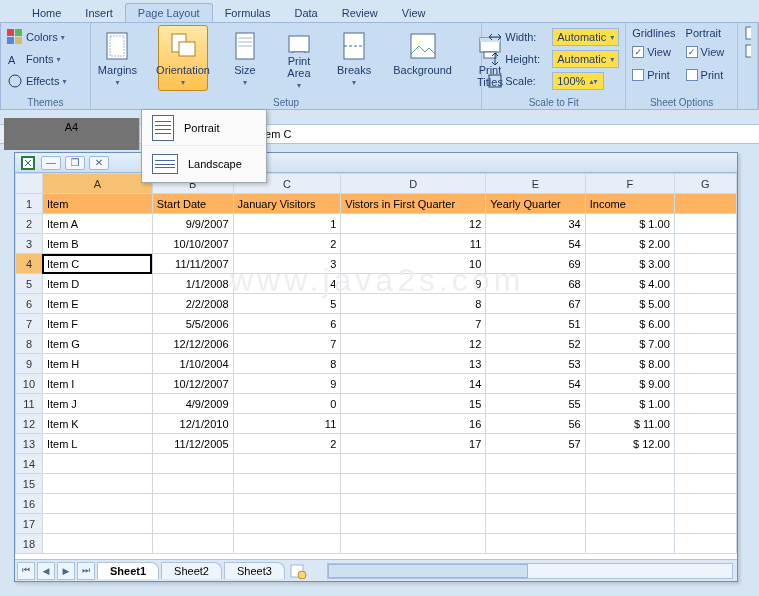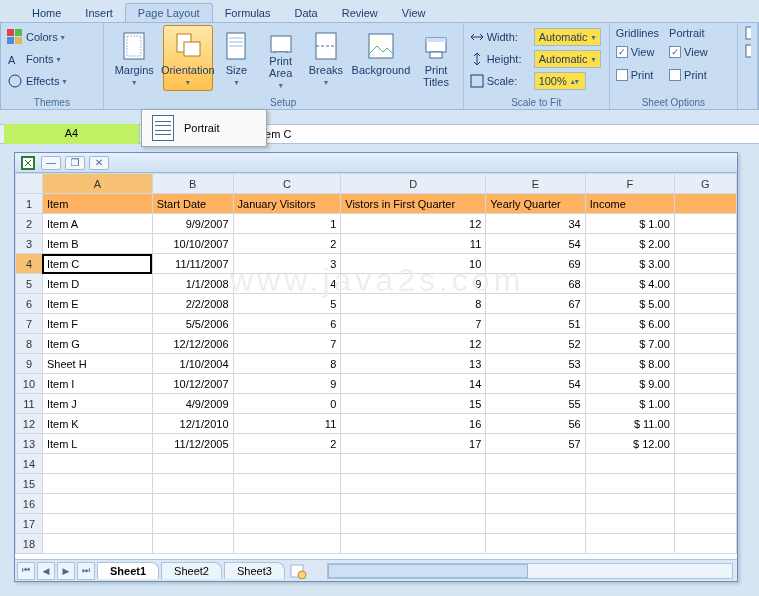--- a/index.html
+++ b/index.html
@@ -7,21 +7,21 @@
 
   
   .tabstrip { height: 22px; display: flex; align-items: flex-end; background: #d6e5f3; padding-left: 20px; }
   .tabstrip .tab { padding: 3px 12px 3px 12px; color: #1f3b6e; cursor: default; }
   .tabstrip .tab.active { background: #c8ddf2; border: 1px solid #9db8d9; border-bottom: none; border-radius: 3px 3px 0 0; color:#3b5a8a; }
 
   
   .ribbon { height: 88px; background: #c8ddf2; border: 1px solid #9db8d9; display: flex; overflow:hidden; }
   .rgroup { border-right: 1px solid #aac3e0; padding: 2px 6px 0 6px; display: flex; flex-direction: column; justify-content: space-between; }
   .rgroup .label { text-align: center; font-size: 10px; color: #4a6a95; padding-bottom: 1px; }
-  .rgroup .body { flex: 1; display: flex; align-items: flex-start; gap: 4px; }
+  .rgroup .body { flex: 1; display: flex; align-items: flex-start; gap: 20px; }
   .bigbtn { width: 50px; height: 66px; display: flex; flex-direction: column; align-items: center; justify-content: flex-start; padding-top: 4px; gap: 2px; border: 1px solid transparent; border-radius: 3px; }
   .bigbtn .cap { text-align:center; font-size:11px; color:#1f3b6e; line-height:1.1; }
   .bigbtn.active { background: linear-gradient(#ffe8a6,#ffc14f); border:1px solid #c28a22; }
   .smallrow { display:flex; align-items:center; gap:3px; color:#1f3b6e; height:20px; }
   .smallrow .lab { width:44px; }
   .combo { background:#fde047; border:1px solid #9db8d9; height:18px; display:flex; align-items:center; padding:0 4px; gap:4px; }
   .combo .arrow { font-size:8px; color:#4a6a95; }
   .chk { width:12px; height:12px; border:1px solid #6b8bb5; background:#fff; display:inline-flex; align-items:center; justify-content:center; font-size:9px; color:#2a5a9a; }
   .icon32 { width:32px; height:32px; }
   .dd { font-size:8px; color:#4a6a95; text-align:center; }
@@ -32,21 +32,21 @@
   
   .orient-menu { position:absolute; left:141px; top:109px; width:126px; background:#fafafa; border:1px solid #9aa; box-shadow:2px 2px 4px rgba(0,0,0,.2); z-index:50; }
   .orient-menu .mitem { height:36px; display:flex; align-items:center; gap:10px; padding:0 10px; border-bottom:1px solid #eee; }
   .orient-menu .mitem:last-child { border-bottom:none; }
   .orient-menu .ico { width:22px; height:26px; background:#fff; border:1px solid #4a6a95; display:flex; flex-direction:column; justify-content:space-evenly; padding:2px; }
   .orient-menu .ico.landscape { width:26px; height:20px; }
   .orient-menu .ico .line { height:1px; background:#4a6a95; }
 
   
   .fbar { position:absolute; left:0; top:124px; height:20px; width:759px; display:flex; align-items:center; background:#e8eff8; border-top:1px solid #aac3e0; border-bottom:1px solid #aac3e0; }
-  .namebox { width:136px; border-right:1px solid #aac3e0; text-align:center; background:#bef264; height:20px; line-height:18px; margin-left:4px; }
+  .namebox { width:136px; border-right:1px solid #aac3e0; text-align:center; background:#737373; height:32px; line-height:18px; margin-left:4px; }
   .fx { width:20px; text-align:center; font-style:italic; color:#666; margin-left:92px; }
   .fval { flex:1; background:#fff; height:18px; line-height:18px; padding-left:6px; border-left:1px solid #aac3e0; }
 
   
   .wb { position:absolute; left:14px; top:152px; width:724px; height:430px; background:#fff; border:1px solid #6a8fbf; box-shadow:2px 2px 3px rgba(0,0,0,.15); display:flex; flex-direction:column; }
   .wb-title { height:20px; background:linear-gradient(#e8f0fb,#cfe0f4); display:flex; align-items:center; padding:0 6px; gap:6px; border-bottom:1px solid #9db8d9; }
   .wb-title .txt { color:#3b5a8a; flex:1; }
   .winbtns { display:flex; gap:4px; }
   .winbtns span { width:20px; height:14px; border:1px solid #9db8d9; background:#f4f8fd; display:flex; align-items:center; justify-content:center; font-size:10px; color:#4a6a95; border-radius:2px; }
 
@@ -256,20 +256,28 @@
 
 <div class="orient-menu">
   <div class="mitem">
     <div class="ico">
         <div class="line"></div>
         <div class="line"></div>
         <div class="line"></div>
         <div class="line"></div>
       </div>
     <span>Portrait</span>
+  </div>
+  <div class="mitem">
+    <div class="ico landscape">
+        <div class="line"></div>
+        <div class="line"></div>
+        <div class="line"></div>
+      </div>
+    <span>Landscape</span>
   </div>
 </div>
 
 <div class="fbar">
   <div class="namebox">A4</div>
   <div class="fx">fx</div>
   <div class="fval">Item C</div>
 </div>
 
 <div class="watermark">www.java2s.com</div>
@@ -386,21 +394,21 @@
             <td class="">Item G</td>
             <td class=" r">12/12/2006</td>
             <td class=" r">7</td>
             <td class=" r">12</td>
             <td class=" r">52</td>
             <td class=" r">$        7.00</td>
             <td class=""></td>
           </tr>
           <tr>
             <th class="rowh">9</th>
-            <td class="">Sheet H</td>
+            <td class="">Item H</td>
             <td class=" r">1/10/2004</td>
             <td class=" r">8</td>
             <td class=" r">13</td>
             <td class=" r">53</td>
             <td class=" r">$        8.00</td>
             <td class=""></td>
           </tr>
           <tr>
             <th class="rowh">10</th>
             <td class="">Item I</td>

